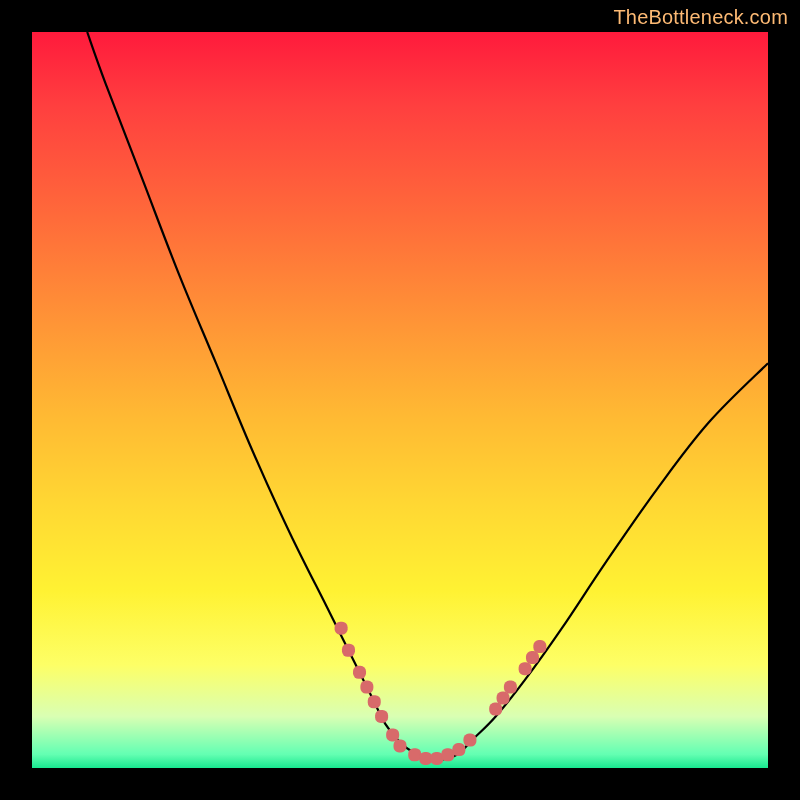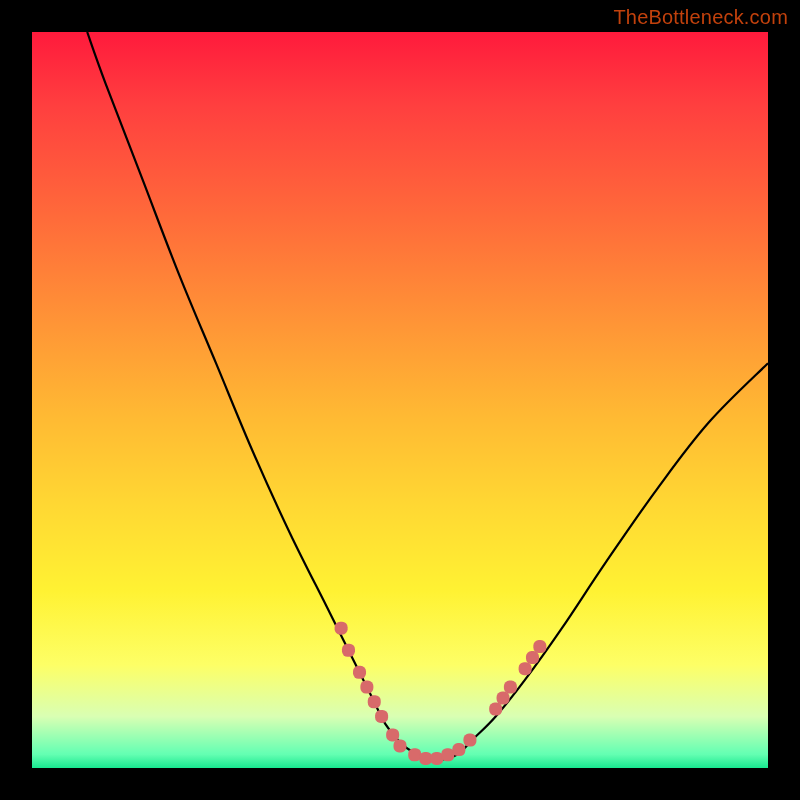--- a/index.html
+++ b/index.html
@@ -55,21 +55,21 @@
   }
   svg.curve {
     position: absolute;
     inset: 0;
     z-index: 3;
   }
   .watermark {
     position: absolute;
     top: 6px;
     right: 12px;
-    color: #c2410c;
+    color: #fdba74;
     font-size: 20px;
     font-weight: 500;
     letter-spacing: 0.2px;
     z-index: 10;
   }
 </style>
 </head>
 <body>
 
 <div class="frame">

